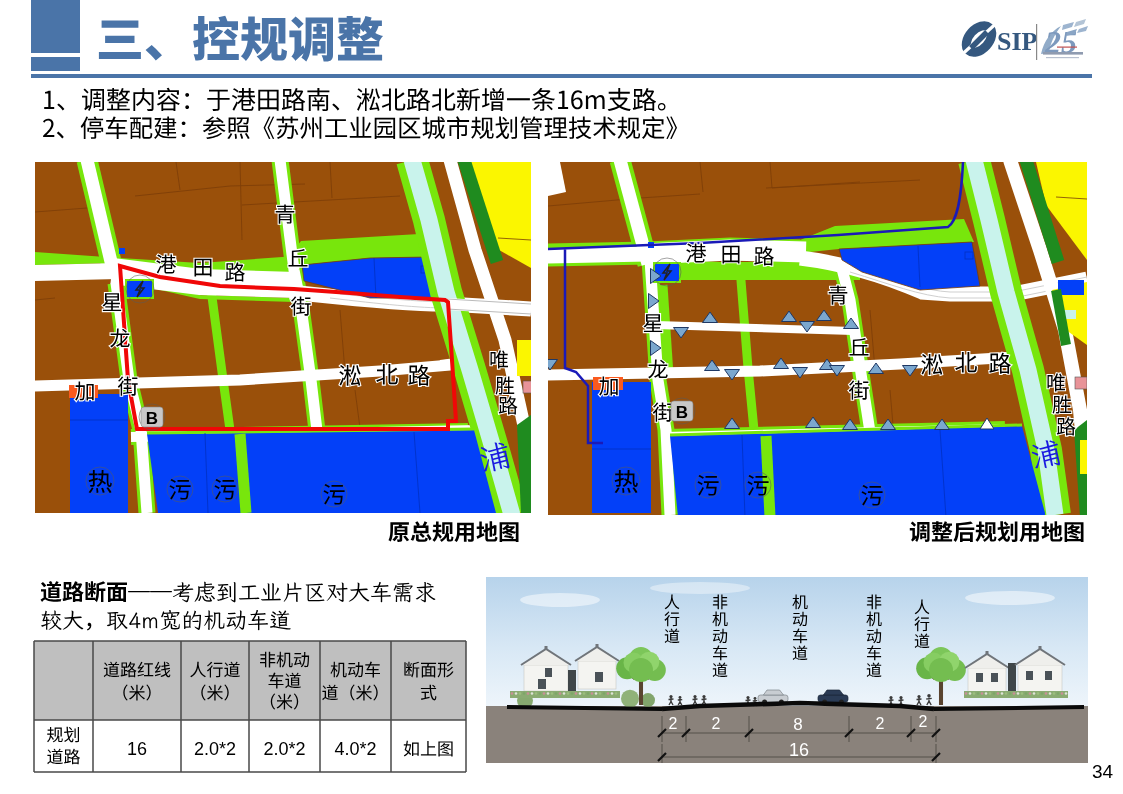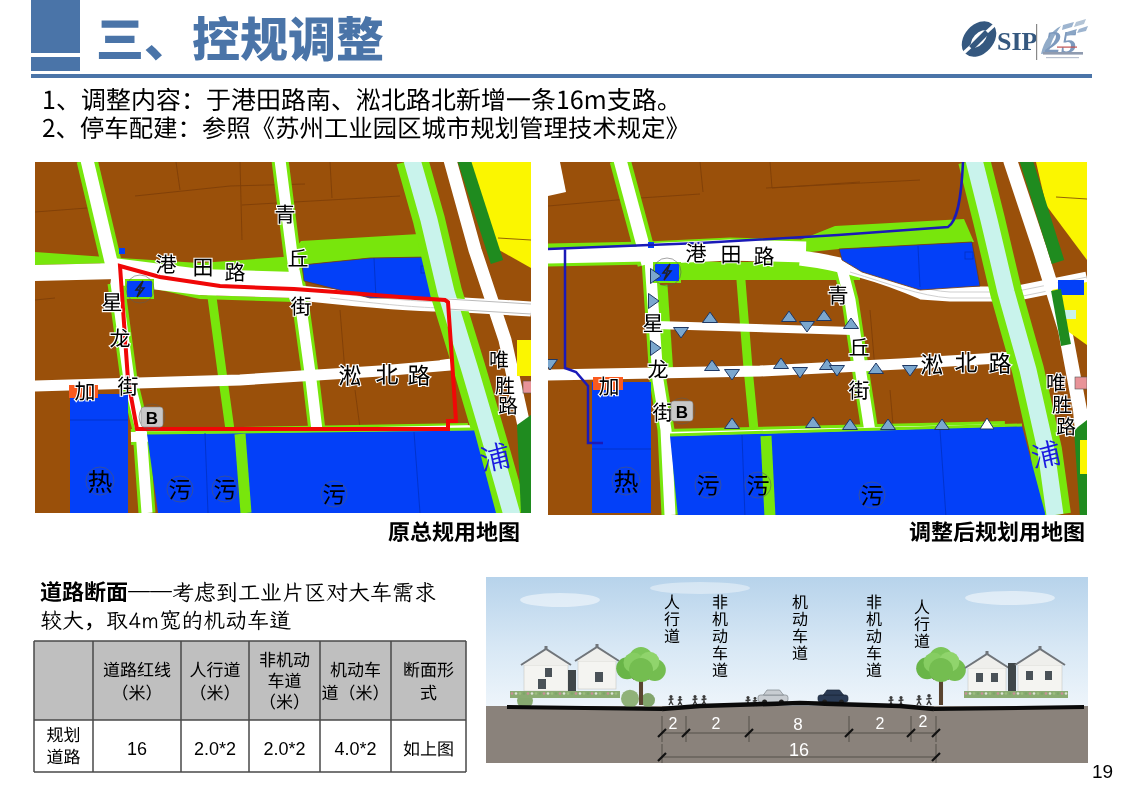--- a/index.html
+++ b/index.html
@@ -670,21 +670,21 @@
       <use href="#g137" x="866.0" y="642.0"></use>
       <use href="#g138" x="866.0" y="659.0"></use>
       <use href="#g134" x="866.0" y="676.0"></use>
     </g>
     <g fill="#000">
       <use href="#g132" x="914.0" y="613.0"></use>
       <use href="#g133" x="914.0" y="630.0"></use>
       <use href="#g134" x="914.0" y="647.0"></use>
     </g>
   </svg>
-<div style="position:absolute;left:1092px;top:761px;font-family:'Liberation Sans',sans-serif;font-size:19px;color:#000">19</div>
+<div style="position:absolute;left:1092px;top:761px;font-family:'Liberation Sans',sans-serif;font-size:19px;color:#000">34</div>
 <svg style="position:absolute;left:0;top:0" width="1123" height="794" viewBox="0 0 1123 794">
     <g fill="#4a74a8">
       <use href="#g0" x="96.0" y="57.0"></use>
       <use href="#g1" x="144.0" y="57.0"></use>
       <use href="#g2" x="192.0" y="57.0"></use>
       <use href="#g3" x="240.0" y="57.0"></use>
       <use href="#g4" x="288.0" y="57.0"></use>
       <use href="#g5" x="336.0" y="57.0"></use>
     </g>
     <g fill="#000">

